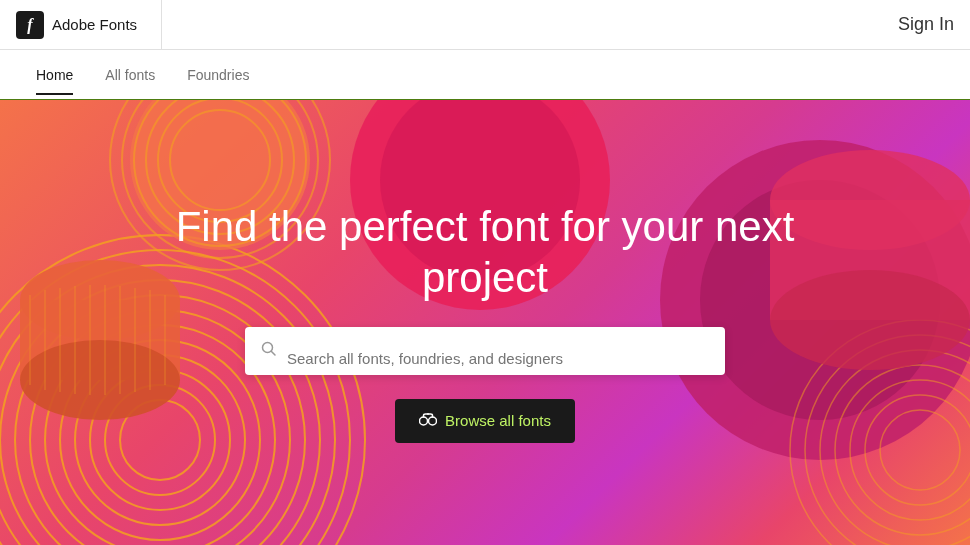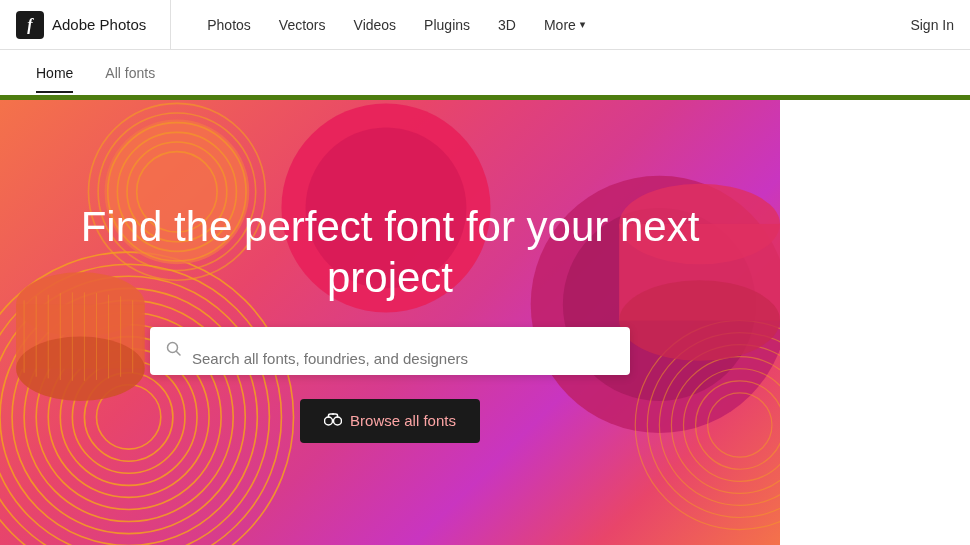--- a/index.html
+++ b/index.html
@@ -55,32 +55,32 @@
       color: #333;
       cursor: pointer;
       border-radius: 4px;
       text-decoration: none;
       display: flex;
       align-items: center;
       gap: 4px;
     }
     .top-nav-sign-in {
       margin-left: auto;
-      font-size: 14px;
+      font-size: 18px;
       color: #333;
       cursor: pointer;
     }
 
     
     .sub-nav {
       display: flex;
       align-items: center;
       height: 50px;
       padding: 0 24px;
-      border-bottom: 5px solid #4d7c0f;
+      border-bottom: 1px solid #4d7c0f;
       background: #fff;
       gap: 8px;
     }
     .sub-nav-item {
       padding: 10px 12px;
       font-size: 14px;
       color: #737373;
       cursor: pointer;
       position: relative;
       text-decoration: none;
@@ -95,21 +95,21 @@
       bottom: -2px;
       left: 12px;
       right: 12px;
       height: 2px;
       background: #1a1a1a;
     }
 
     
     .hero {
       position: relative;
-      width: 780px;
+      width: 970px;
       height: 445px;
       overflow: hidden;
       display: flex;
       flex-direction: column;
       align-items: center;
       justify-content: center;
     }
 
     .hero-bg {
       position: absolute;
@@ -170,58 +170,48 @@
       padding: 0 24px;
       border-radius: 4px;
       border: none;
       font-size: 15px;
       font-weight: 500;
       cursor: pointer;
       display: flex;
       align-items: center;
       gap: 8px;
       background: #1a1a1a;
-      color: #fca5a5;
+      color: #bef264;
     }
 
     
     .deco-svg {
       position: absolute;
       inset: 0;
       width: 100%;
       height: 100%;
     }
   </style>
 </head>
 <body>
 
 <nav class="top-nav">
   <div class="brand">
     <div class="brand-icon">
       <span style="font-style:italic; font-family: Georgia, serif;">f</span>
     </div>
-    <span class="brand-name">Adobe Photos</span>
-  </div>
-  <div class="top-nav-links">
-    <a class="top-nav-link">Photos</a>
-    <a class="top-nav-link">Vectors</a>
-    <a class="top-nav-link">Videos</a>
-    <a class="top-nav-link">Plugins</a>
-    <a class="top-nav-link">3D</a>
-    <a class="top-nav-link">
-      <span>More</span>
-      <span style="font-size:11px;">▾</span>
-    </a>
+    <span class="brand-name">Adobe Fonts</span>
   </div>
   <span class="top-nav-sign-in">Sign In</span>
 </nav>
 
 <nav class="sub-nav">
   <a class="sub-nav-item active">Home</a>
   <a class="sub-nav-item">All fonts</a>
+  <a class="sub-nav-item">Foundries</a>
 </nav>
 
 <section class="hero">
   <div class="hero-bg"></div>
 
   <svg class="deco-svg" viewBox="0 0 970 445" xmlns="http://www.w3.org/2000/svg">
 
     <g opacity="0.85">
       <circle cx="160" cy="340" r="40" fill="none" stroke="#f4a020" stroke-width="2"></circle>
       <circle cx="160" cy="340" r="55" fill="none" stroke="#f4a020" stroke-width="2"></circle>

